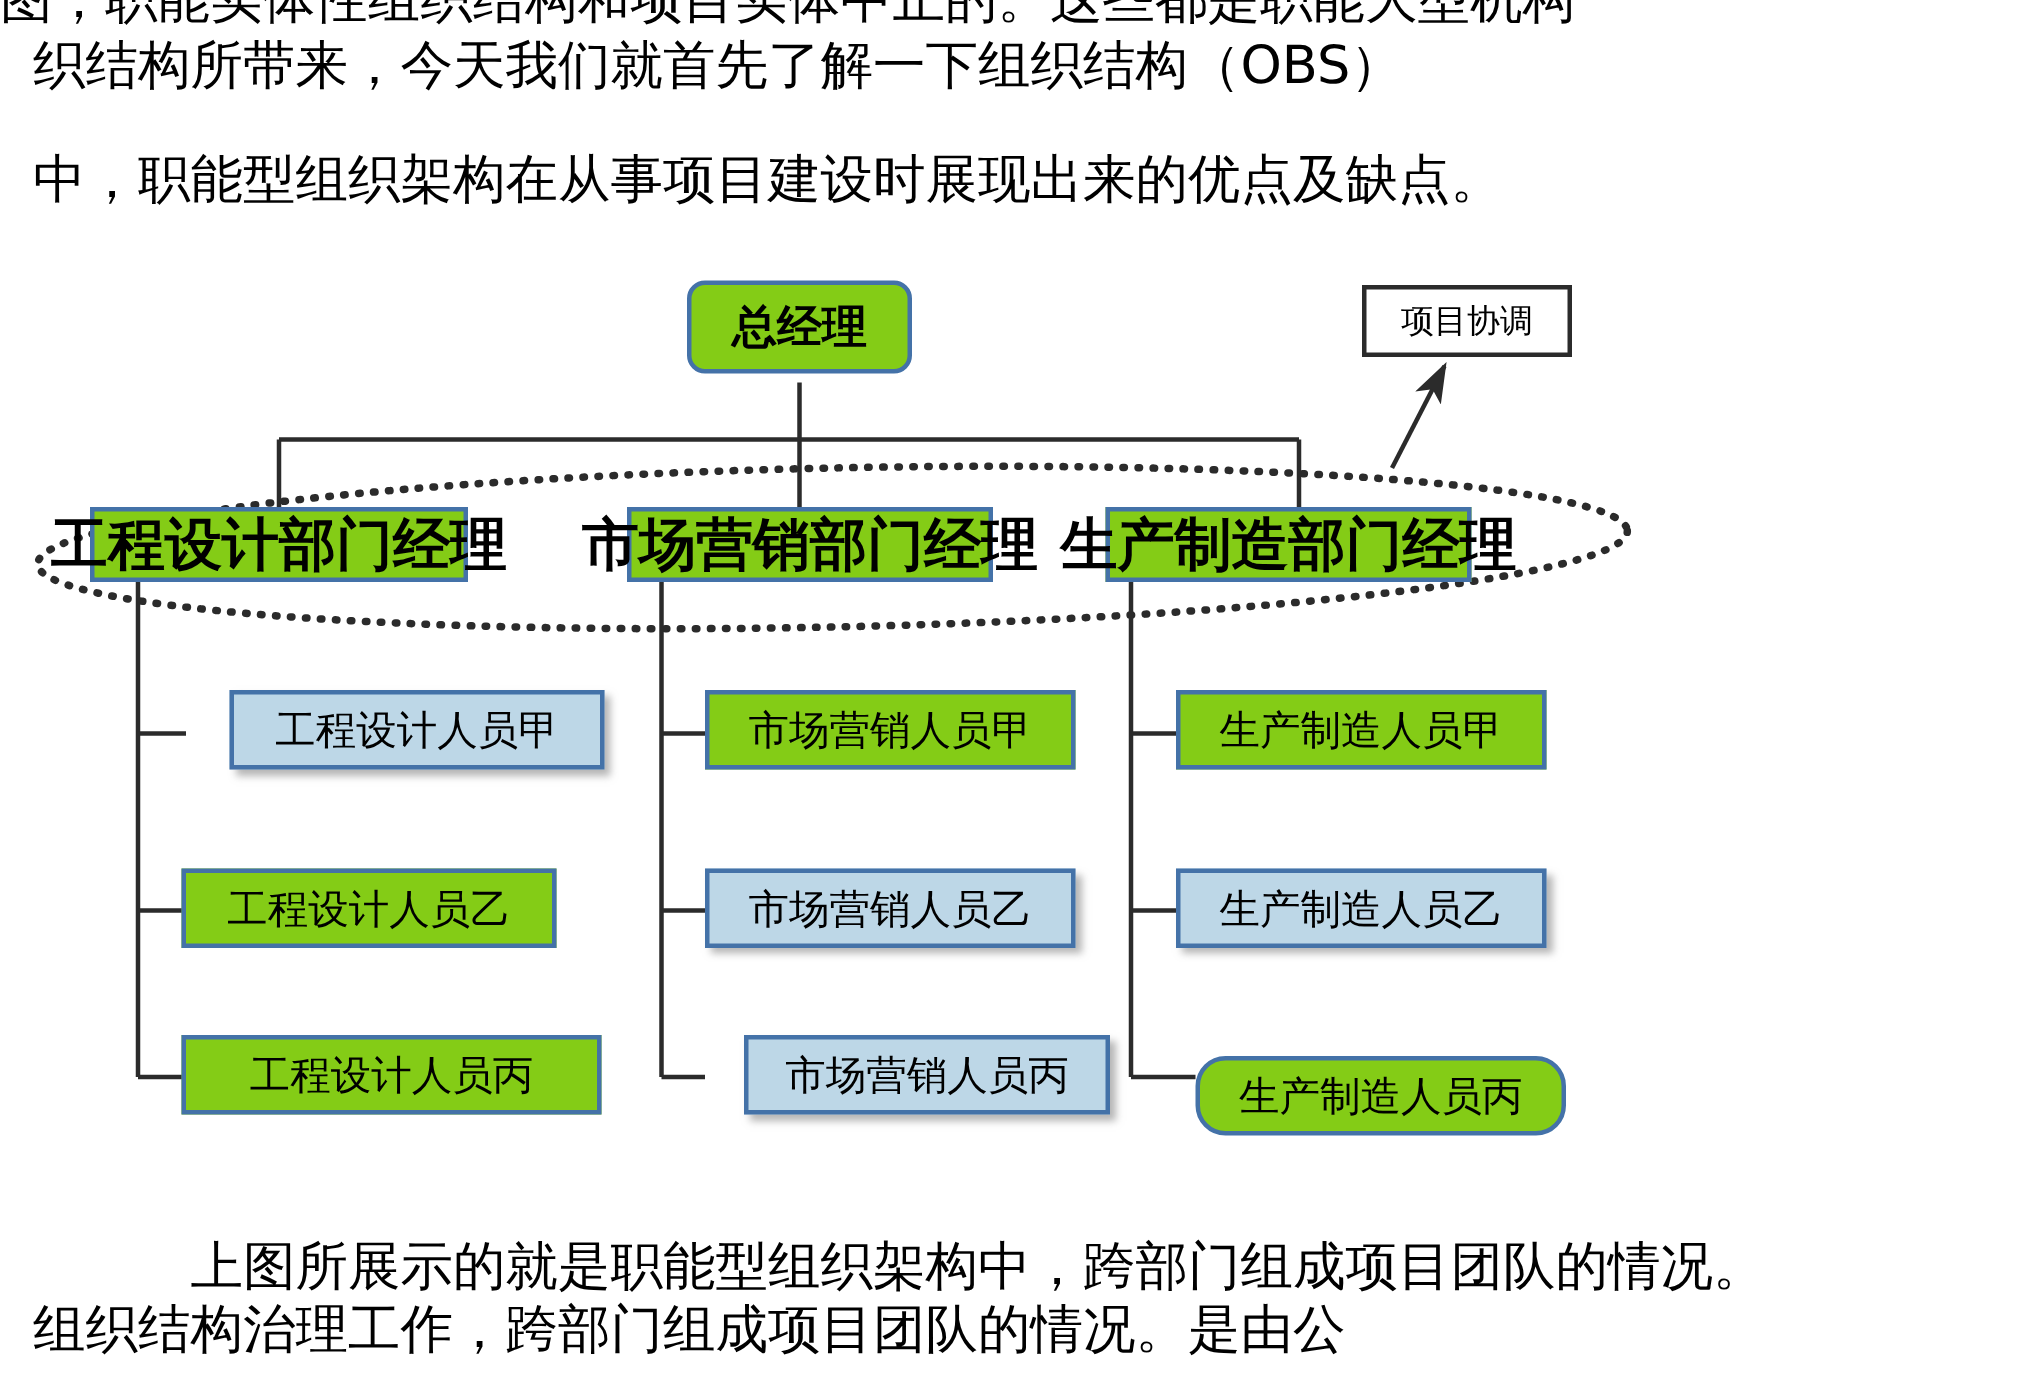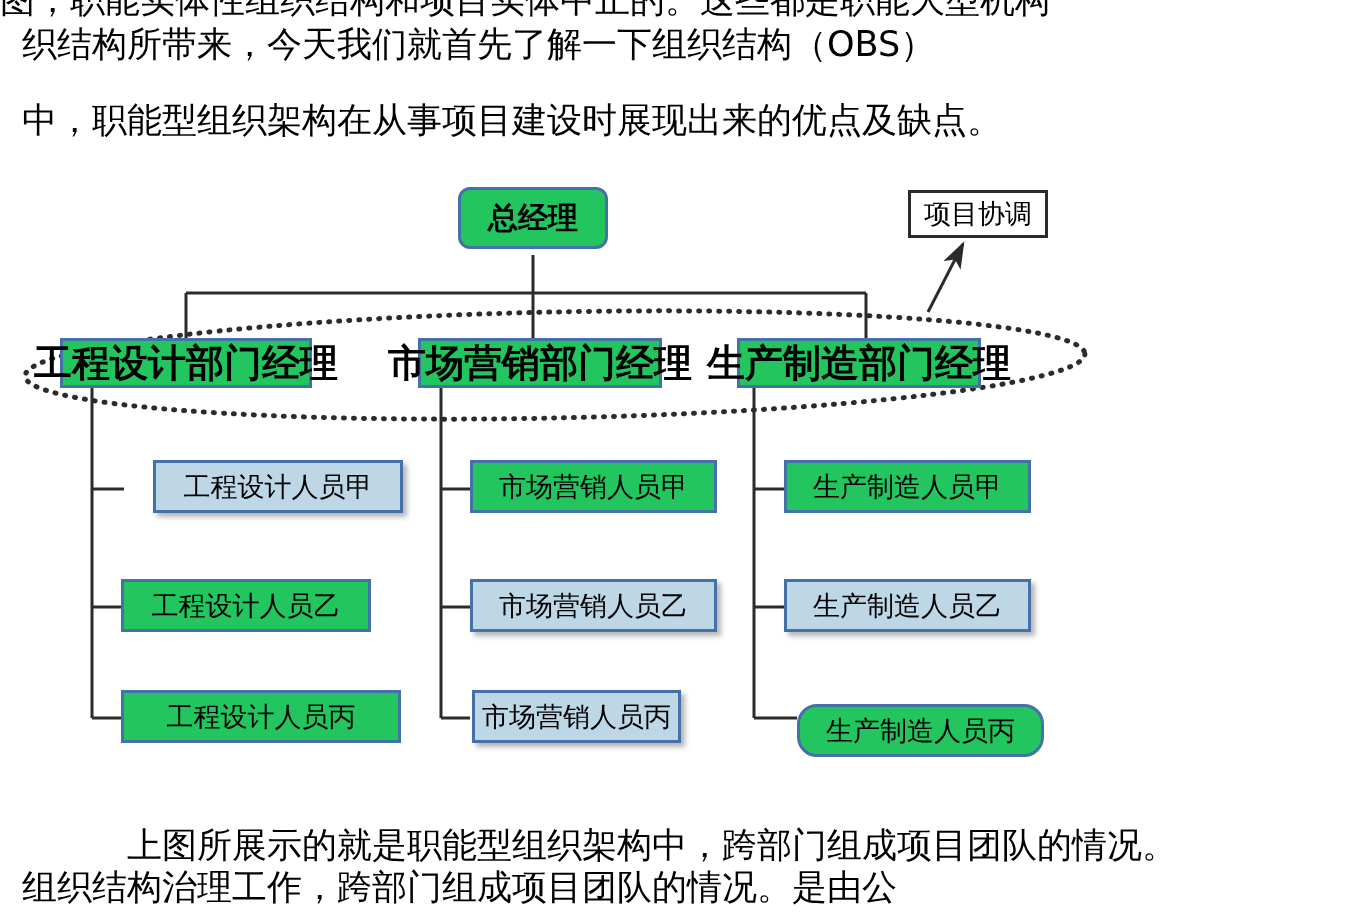--- a/index.html
+++ b/index.html
@@ -28,21 +28,21 @@
   #org-diagram{
     position:absolute;left:0;top:165px;width:1350px;height:630px;
   }
   #diagram-svg{position:absolute;left:0;top:0;width:1350px;height:630px;}
 
   
   .node{
     position:absolute;
     box-sizing:border-box;
     display:flex;align-items:center;justify-content:center;
-    background:#22c55e;
+    background:#84cc16;
     font-family:"DejaVu Sans","Liberation Sans",sans-serif;
     color:#000000;
     white-space:nowrap;
     z-index:5;
   }
   .node-root{
     border:3px solid #4472a8;
     border-radius:12px;
     font-size:30px;
     font-weight:bold;
@@ -56,21 +56,21 @@
     border:3px solid #4472a8;
     font-size:27px;
     font-weight:normal;
   }
   .node-staff.highlight{
     background:#bdd7e7;
     box-shadow:4px 4px 5px rgba(120,120,120,0.55);
   }
   .node-plain{
     border:3px solid #2b2b2b;
-    font-size:27px;
+    font-size:22px;
     font-weight:normal;
     background:#ffffff;
   }
 </style>
 </head>
 <body>
 
 <div class="prose" id="top-line-clipped">图，职能实体性组织结构和项目实体中止的。这些都是职能大型机构</div>
 
 <div class="prose" id="top-line-2">织结构所带来，今天我们就首先了解一下组织结构（OBS）</div>
@@ -143,21 +143,21 @@
   <div class="node node-staff" style="left:121px;top:525px;width:280px;height:53px;">
     <span>工程设计人员丙</span>
   </div>
 
   <div class="node node-staff" style="left:470px;top:295px;width:247px;height:53px;">
     <span>市场营销人员甲</span>
   </div>
   <div class="node node-staff highlight" style="left:470px;top:414px;width:247px;height:53px;">
     <span>市场营销人员乙</span>
   </div>
-  <div class="node node-staff highlight" style="left:472px;top:525px;width:209px;height:53px;">
+  <div class="node node-staff highlight" style="left:496px;top:525px;width:244px;height:53px;">
     <span>市场营销人员丙</span>
   </div>
 
   <div class="node node-staff" style="left:784px;top:295px;width:247px;height:53px;">
     <span>生产制造人员甲</span>
   </div>
   <div class="node node-staff highlight" style="left:784px;top:414px;width:247px;height:53px;">
     <span>生产制造人员乙</span>
   </div>
   <div class="node node-staff" style="left:797px;top:539px;width:247px;height:53px;border-radius:20px;">

